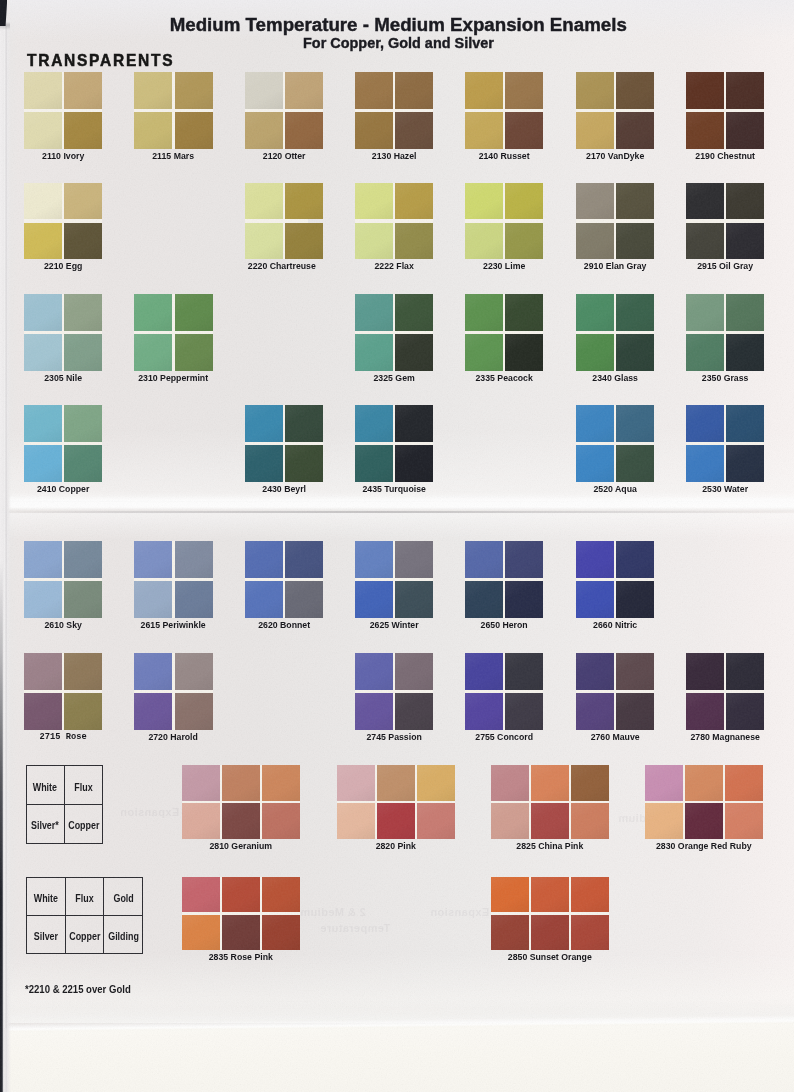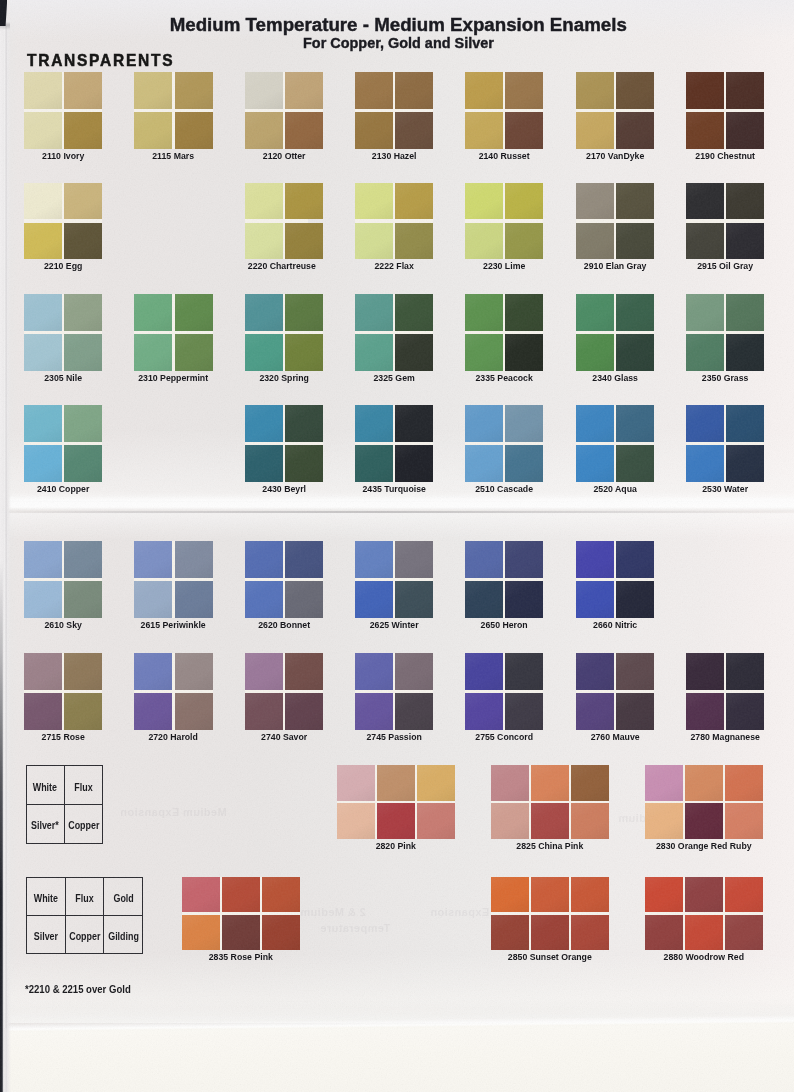--- a/index.html
+++ b/index.html
@@ -227,28 +227,20 @@
     <div class="lbl" style="top:77.7px;">2305 Nile</div>
   </div>
   <div class="sw" style="left:134.3px;top:294.0px;width:78.3px;height:90.5px;">
     <div class="gapbg" style="height:76.5px;"></div>
     <div class="cell" style="left:0.0px;top:0.0px;width:38.0px;height:36.5px;background:#6aaa7d;"></div>
     <div class="cell" style="left:40.3px;top:0.0px;width:38.0px;height:36.5px;background:#5e8a4b;"></div>
     <div class="cell" style="left:0.0px;top:40.0px;width:38.0px;height:36.5px;background:#70ad85;"></div>
     <div class="cell" style="left:40.3px;top:40.0px;width:38.0px;height:36.5px;background:#66884c;"></div>
     <div class="lbl" style="top:77.7px;">2310 Peppermint</div>
   </div>
-  <div class="sw" style="left:244.6px;top:294.0px;width:78.3px;height:90.5px;">
-    <div class="gapbg" style="height:76.5px;"></div>
-    <div class="cell" style="left:0.0px;top:0.0px;width:38.0px;height:36.5px;background:#4f9197;"></div>
-    <div class="cell" style="left:40.3px;top:0.0px;width:38.0px;height:36.5px;background:#5a7840;"></div>
-    <div class="cell" style="left:0.0px;top:40.0px;width:38.0px;height:36.5px;background:#4b9c87;"></div>
-    <div class="cell" style="left:40.3px;top:40.0px;width:38.0px;height:36.5px;background:#6f8038;"></div>
-    <div class="lbl" style="top:77.7px;">2320 Spring</div>
-  </div>
   <div class="sw" style="left:354.9px;top:294.0px;width:78.3px;height:90.5px;">
     <div class="gapbg" style="height:76.5px;"></div>
     <div class="cell" style="left:0.0px;top:0.0px;width:38.0px;height:36.5px;background:#59998f;"></div>
     <div class="cell" style="left:40.3px;top:0.0px;width:38.0px;height:36.5px;background:#3b5438;"></div>
     <div class="cell" style="left:0.0px;top:40.0px;width:38.0px;height:36.5px;background:#5aa08c;"></div>
     <div class="cell" style="left:40.3px;top:40.0px;width:38.0px;height:36.5px;background:#30362b;"></div>
     <div class="lbl" style="top:77.7px;">2325 Gem</div>
   </div>
   <div class="sw" style="left:465.2px;top:294.0px;width:78.3px;height:90.5px;">
     <div class="gapbg" style="height:76.5px;"></div>
@@ -291,28 +283,20 @@
     <div class="lbl" style="top:77.7px;">2430 Beyrl</div>
   </div>
   <div class="sw" style="left:354.9px;top:405.0px;width:78.3px;height:90.5px;">
     <div class="gapbg" style="height:76.5px;"></div>
     <div class="cell" style="left:0.0px;top:0.0px;width:38.0px;height:36.5px;background:#3885a4;"></div>
     <div class="cell" style="left:40.3px;top:0.0px;width:38.0px;height:36.5px;background:#22252a;"></div>
     <div class="cell" style="left:0.0px;top:40.0px;width:38.0px;height:36.5px;background:#2d5f5d;"></div>
     <div class="cell" style="left:40.3px;top:40.0px;width:38.0px;height:36.5px;background:#1e2027;"></div>
     <div class="lbl" style="top:77.7px;">2435 Turquoise</div>
   </div>
-  <div class="sw" style="left:465.2px;top:405.0px;width:78.3px;height:90.5px;">
-    <div class="gapbg" style="height:76.5px;"></div>
-    <div class="cell" style="left:0.0px;top:0.0px;width:38.0px;height:36.5px;background:#5f99c9;"></div>
-    <div class="cell" style="left:40.3px;top:0.0px;width:38.0px;height:36.5px;background:#7293aa;"></div>
-    <div class="cell" style="left:0.0px;top:40.0px;width:38.0px;height:36.5px;background:#65a0cf;"></div>
-    <div class="cell" style="left:40.3px;top:40.0px;width:38.0px;height:36.5px;background:#44738f;"></div>
-    <div class="lbl" style="top:77.7px;">2510 Cascade</div>
-  </div>
   <div class="sw" style="left:575.5px;top:405.0px;width:78.3px;height:90.5px;">
     <div class="gapbg" style="height:76.5px;"></div>
     <div class="cell" style="left:0.0px;top:0.0px;width:38.0px;height:36.5px;background:#3b84c0;"></div>
     <div class="cell" style="left:40.3px;top:0.0px;width:38.0px;height:36.5px;background:#3a6784;"></div>
     <div class="cell" style="left:0.0px;top:40.0px;width:38.0px;height:36.5px;background:#3a85c4;"></div>
     <div class="cell" style="left:40.3px;top:40.0px;width:38.0px;height:36.5px;background:#384f40;"></div>
     <div class="lbl" style="top:77.7px;">2520 Aqua</div>
   </div>
   <div class="sw" style="left:685.8px;top:405.0px;width:78.3px;height:90.5px;">
     <div class="gapbg" style="height:76.5px;"></div>
@@ -363,44 +347,36 @@
     <div class="lbl" style="top:77.7px;">2650 Heron</div>
   </div>
   <div class="sw" style="left:575.5px;top:541.0px;width:78.3px;height:90.5px;">
     <div class="gapbg" style="height:76.5px;"></div>
     <div class="cell" style="left:0.0px;top:0.0px;width:38.0px;height:36.5px;background:#4543ab;"></div>
     <div class="cell" style="left:40.3px;top:0.0px;width:38.0px;height:36.5px;background:#2f3665;"></div>
     <div class="cell" style="left:0.0px;top:40.0px;width:38.0px;height:36.5px;background:#3c4eb2;"></div>
     <div class="cell" style="left:40.3px;top:40.0px;width:38.0px;height:36.5px;background:#232638;"></div>
     <div class="lbl" style="top:77.7px;">2660 Nitric</div>
   </div>
-  <div class="sw" style="left:24.0px;top:653.0px;width:78.3px;height:90.5px;">
+  <div class="sw" style="left:24.0px;top:653.0px;width:78.3px;height:90.5px;font-family:Liberation Mono, monospace;">
     <div class="gapbg" style="height:76.5px;"></div>
     <div class="cell" style="left:0.0px;top:0.0px;width:38.0px;height:36.5px;background:#9b8089;"></div>
     <div class="cell" style="left:40.3px;top:0.0px;width:38.0px;height:36.5px;background:#8e7758;"></div>
     <div class="cell" style="left:0.0px;top:40.0px;width:38.0px;height:36.5px;background:#76566d;"></div>
     <div class="cell" style="left:40.3px;top:40.0px;width:38.0px;height:36.5px;background:#8a7d4c;"></div>
     <div class="lbl" style="top:77.7px;">2715 Rose</div>
   </div>
   <div class="sw" style="left:134.3px;top:653.0px;width:78.3px;height:90.5px;">
     <div class="gapbg" style="height:76.5px;"></div>
     <div class="cell" style="left:0.0px;top:0.0px;width:38.0px;height:36.5px;background:#6e7cbb;"></div>
     <div class="cell" style="left:40.3px;top:0.0px;width:38.0px;height:36.5px;background:#968887;"></div>
     <div class="cell" style="left:0.0px;top:40.0px;width:38.0px;height:36.5px;background:#6a559a;"></div>
     <div class="cell" style="left:40.3px;top:40.0px;width:38.0px;height:36.5px;background:#897069;"></div>
     <div class="lbl" style="top:77.7px;">2720 Harold</div>
   </div>
-  <div class="sw" style="left:244.6px;top:653.0px;width:78.3px;height:90.5px;">
-    <div class="gapbg" style="height:76.5px;"></div>
-    <div class="cell" style="left:0.0px;top:0.0px;width:38.0px;height:36.5px;background:#9a7799;"></div>
-    <div class="cell" style="left:40.3px;top:0.0px;width:38.0px;height:36.5px;background:#714c48;"></div>
-    <div class="cell" style="left:0.0px;top:40.0px;width:38.0px;height:36.5px;background:#724e57;"></div>
-    <div class="cell" style="left:40.3px;top:40.0px;width:38.0px;height:36.5px;background:#60404c;"></div>
-    <div class="lbl" style="top:77.7px;">2740 Savor</div>
-  </div>
   <div class="sw" style="left:354.9px;top:653.0px;width:78.3px;height:90.5px;">
     <div class="gapbg" style="height:76.5px;"></div>
     <div class="cell" style="left:0.0px;top:0.0px;width:38.0px;height:36.5px;background:#5f63ac;"></div>
     <div class="cell" style="left:40.3px;top:0.0px;width:38.0px;height:36.5px;background:#796a73;"></div>
     <div class="cell" style="left:0.0px;top:40.0px;width:38.0px;height:36.5px;background:#64539d;"></div>
     <div class="cell" style="left:40.3px;top:40.0px;width:38.0px;height:36.5px;background:#484049;"></div>
     <div class="lbl" style="top:77.7px;">2745 Passion</div>
   </div>
   <div class="sw" style="left:465.2px;top:653.0px;width:78.3px;height:90.5px;">
     <div class="gapbg" style="height:76.5px;"></div>
@@ -418,20 +394,30 @@
     <div class="cell" style="left:40.3px;top:40.0px;width:38.0px;height:36.5px;background:#453740;"></div>
     <div class="lbl" style="top:77.7px;">2760 Mauve</div>
   </div>
   <div class="sw" style="left:685.8px;top:653.0px;width:78.3px;height:90.5px;">
     <div class="gapbg" style="height:76.5px;"></div>
     <div class="cell" style="left:0.0px;top:0.0px;width:38.0px;height:36.5px;background:#372839;"></div>
     <div class="cell" style="left:40.3px;top:0.0px;width:38.0px;height:36.5px;background:#2c2a36;"></div>
     <div class="cell" style="left:0.0px;top:40.0px;width:38.0px;height:36.5px;background:#512f4c;"></div>
     <div class="cell" style="left:40.3px;top:40.0px;width:38.0px;height:36.5px;background:#322c3c;"></div>
     <div class="lbl" style="top:77.7px;">2780 Magnanese</div>
+  </div>
+  <div class="sw" style="left:182.0px;top:765.0px;width:117.6px;height:87.6px;">
+    <div class="gapbg" style="height:73.6px;"></div>
+    <div class="cell" style="left:0.0px;top:0.0px;width:37.5px;height:35.5px;background:#c499a6;"></div>
+    <div class="cell" style="left:40.05px;top:0.0px;width:37.5px;height:35.5px;background:#c0805f;"></div>
+    <div class="cell" style="left:80.1px;top:0.0px;width:37.5px;height:35.5px;background:#cd865b;"></div>
+    <div class="cell" style="left:0.0px;top:38.1px;width:37.5px;height:35.5px;background:#dcaa9b;"></div>
+    <div class="cell" style="left:40.05px;top:38.1px;width:37.5px;height:35.5px;background:#7b4743;"></div>
+    <div class="cell" style="left:80.1px;top:38.1px;width:37.5px;height:35.5px;background:#bd7060;"></div>
+    <div class="lbl" style="top:74.8px;">2810 Geranium</div>
   </div>
   <div class="sw" style="left:337.0px;top:765.0px;width:117.6px;height:87.6px;">
     <div class="gapbg" style="height:73.6px;"></div>
     <div class="cell" style="left:0.0px;top:0.0px;width:37.5px;height:35.5px;background:#d6adb1;"></div>
     <div class="cell" style="left:40.05px;top:0.0px;width:37.5px;height:35.5px;background:#bf8f69;"></div>
     <div class="cell" style="left:80.1px;top:0.0px;width:37.5px;height:35.5px;background:#d9ad64;"></div>
     <div class="cell" style="left:0.0px;top:38.1px;width:37.5px;height:35.5px;background:#e5b89e;"></div>
     <div class="cell" style="left:40.05px;top:38.1px;width:37.5px;height:35.5px;background:#ab3b41;"></div>
     <div class="cell" style="left:80.1px;top:38.1px;width:37.5px;height:35.5px;background:#c87a71;"></div>
     <div class="lbl" style="top:74.8px;">2820 Pink</div>
@@ -468,30 +454,20 @@
   </div>
   <div class="sw" style="left:491.0px;top:876.5px;width:117.6px;height:87.6px;">
     <div class="gapbg" style="height:73.6px;"></div>
     <div class="cell" style="left:0.0px;top:0.0px;width:37.5px;height:35.5px;background:#da6a31;"></div>
     <div class="cell" style="left:40.05px;top:0.0px;width:37.5px;height:35.5px;background:#cb5b37;"></div>
     <div class="cell" style="left:80.1px;top:0.0px;width:37.5px;height:35.5px;background:#c85735;"></div>
     <div class="cell" style="left:0.0px;top:38.1px;width:37.5px;height:35.5px;background:#954234;"></div>
     <div class="cell" style="left:40.05px;top:38.1px;width:37.5px;height:35.5px;background:#9b4035;"></div>
     <div class="cell" style="left:80.1px;top:38.1px;width:37.5px;height:35.5px;background:#a94637;"></div>
     <div class="lbl" style="top:74.8px;">2850 Sunset Orange</div>
-  </div>
-  <div class="sw" style="left:645.0px;top:876.5px;width:117.6px;height:87.6px;">
-    <div class="gapbg" style="height:73.6px;"></div>
-    <div class="cell" style="left:0.0px;top:0.0px;width:37.5px;height:35.5px;background:#cb4833;"></div>
-    <div class="cell" style="left:40.05px;top:0.0px;width:37.5px;height:35.5px;background:#8e4042;"></div>
-    <div class="cell" style="left:80.1px;top:0.0px;width:37.5px;height:35.5px;background:#c74936;"></div>
-    <div class="cell" style="left:0.0px;top:38.1px;width:37.5px;height:35.5px;background:#903f3d;"></div>
-    <div class="cell" style="left:40.05px;top:38.1px;width:37.5px;height:35.5px;background:#c54835;"></div>
-    <div class="cell" style="left:80.1px;top:38.1px;width:37.5px;height:35.5px;background:#914341;"></div>
-    <div class="lbl" style="top:74.8px;">2880 Woodrow Red</div>
   </div>
   <div class="legend" style="left:25.5px;top:765px;width:77.5px;height:78.5px;">
     <div class="lrow">
       <div class="lcell" style="">
           <span>White</span>
         </div>
       <div class="lcell" style="border-left:1.8px solid #2b2b30;">
           <span>Flux</span>
         </div>
     </div>

